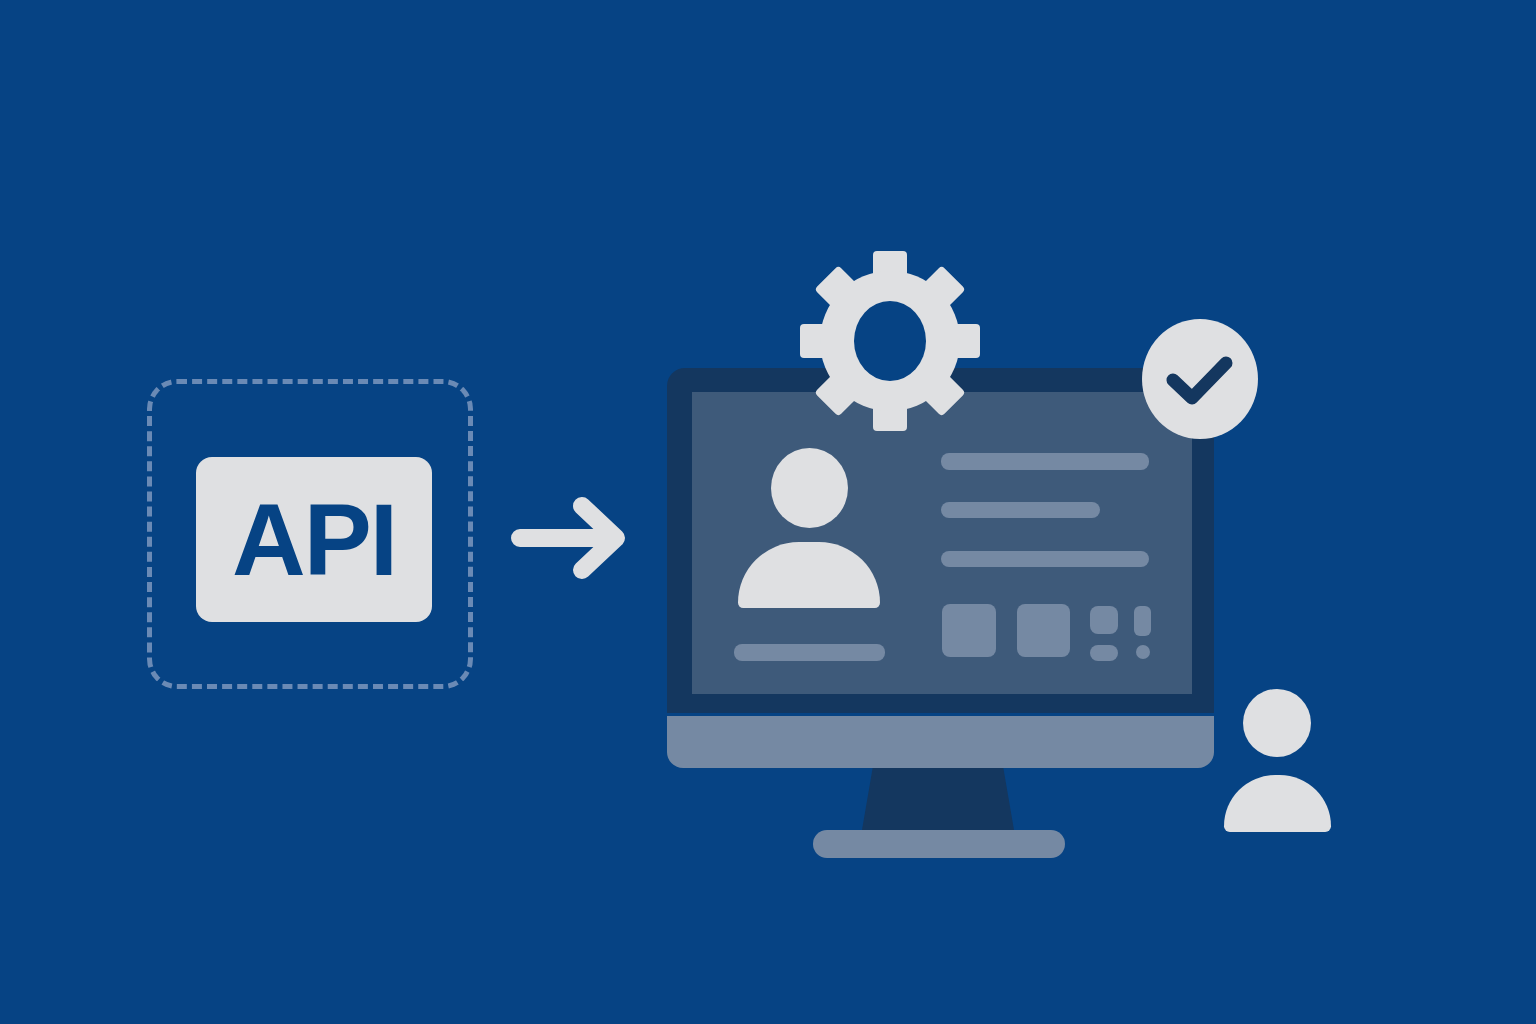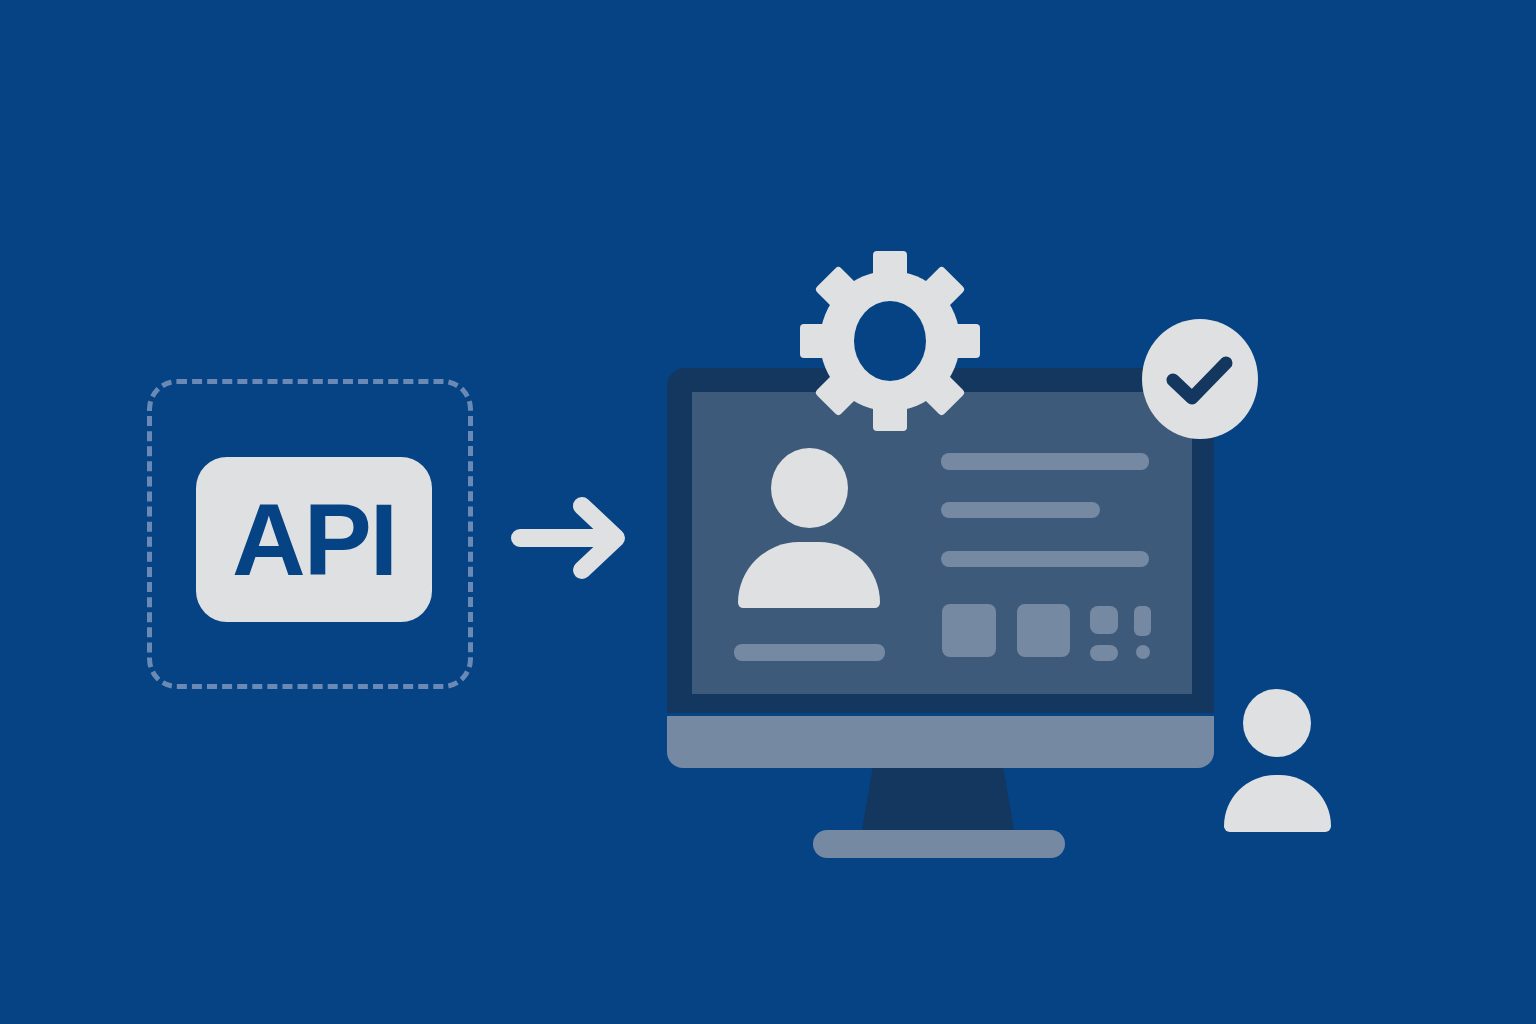--- a/index.html
+++ b/index.html
@@ -9,21 +9,21 @@
       position: relative;
       font-family: "Liberation Sans", sans-serif;
     }
     .abs { position: absolute; }
     .dash-box {
       left: 147px; top: 379px; width: 326px; height: 310px;
       border: 5px dashed #6a8ab5; border-radius: 30px; box-sizing: border-box;
     }
     .api-badge {
       left: 196px; top: 457px; width: 236px; height: 165px;
-      background: #dfe0e2; border-radius: 31px;
+      background: #dfe0e2; border-radius: 16px;
       display: flex; align-items: center; justify-content: center;
     }
     .api-text {
       color: #064384; font-weight: 700; font-size: 102px; letter-spacing: -2px;
       font-family: "Liberation Sans", sans-serif; line-height: 1;
     }
     .monitor-bezel {
       left: 667px; top: 368px; width: 547px; height: 345px;
       background: #14375f; border-radius: 18px 18px 0 0;
     }

